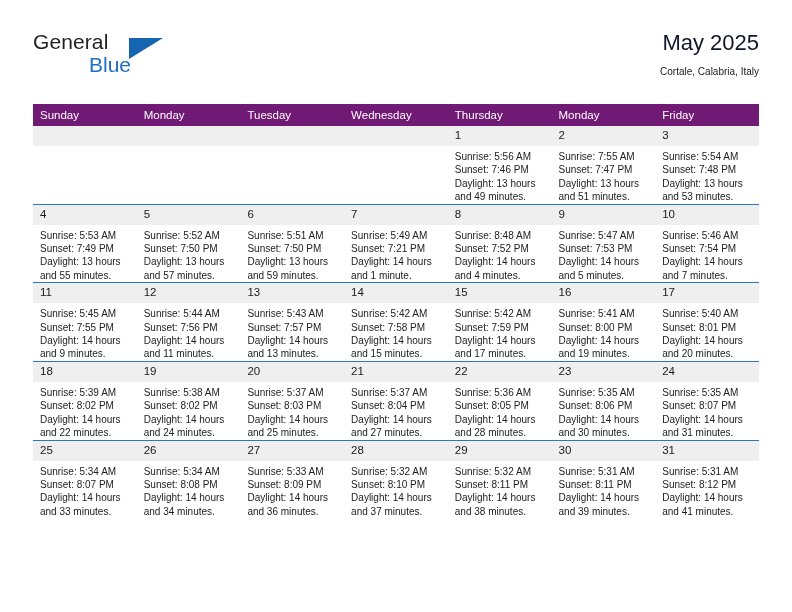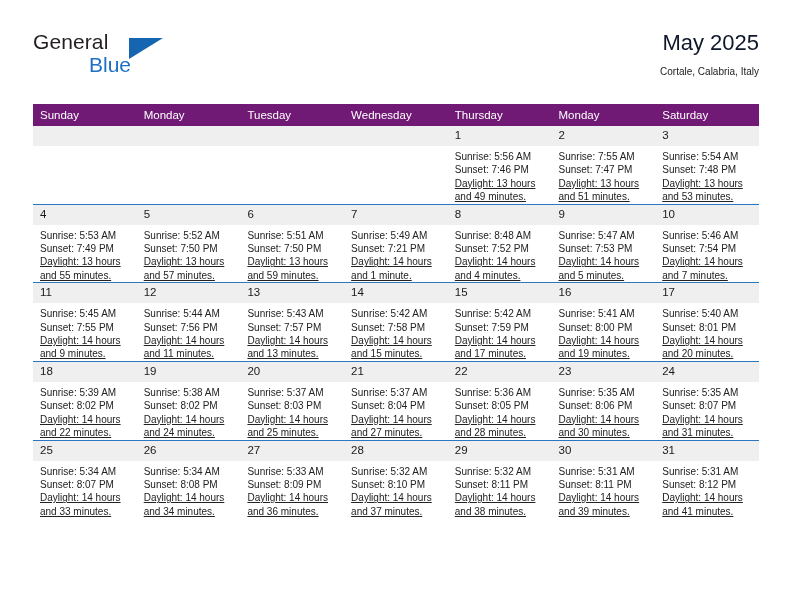--- a/index.html
+++ b/index.html
@@ -142,21 +142,20 @@
     padding: 4px 6px 0 7px;
     font-size: 10px;
     line-height: 13.4px;
     color: #222222;
   }
   .details div {
     white-space: nowrap;
   }
   .details .daylight {
     white-space: normal;
-    text-decoration: underline;
   }
 </style>
 </head>
 <body>
 
 <div class="page">
 
   <div class="top-bar">
 
     <div class="brand">
@@ -174,21 +173,21 @@
 
   <table class="calendar">
     <thead>
       <tr>
         <th>Sunday</th>
         <th>Monday</th>
         <th>Tuesday</th>
         <th>Wednesday</th>
         <th>Thursday</th>
         <th>Monday</th>
-        <th>Saturday</th>
+        <th>Friday</th>
       </tr>
     </thead>
     <tbody id="calendar-body">
         <tr class="week-row">
           <td class="empty">
             <div class="cell-inner">
               <span class="daynum"></span>
             </div>
           </td>
           <td class="empty">

